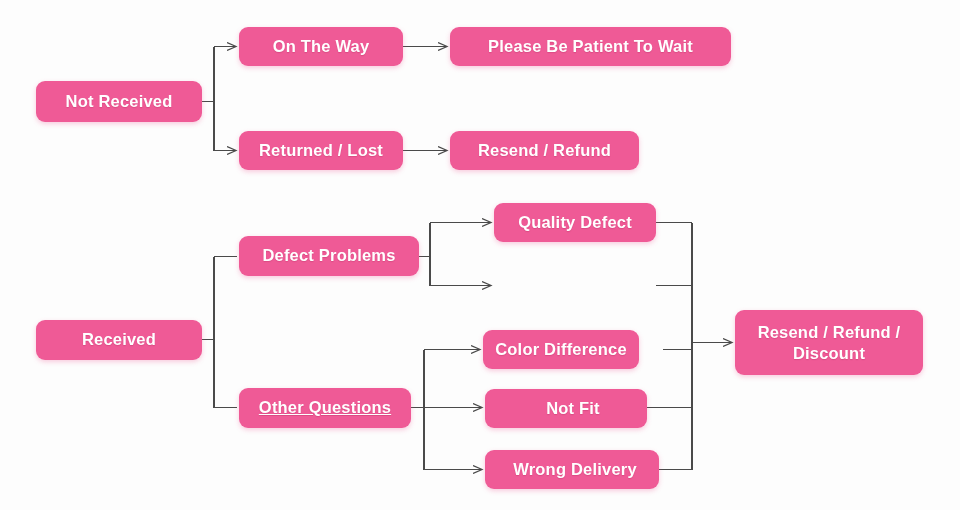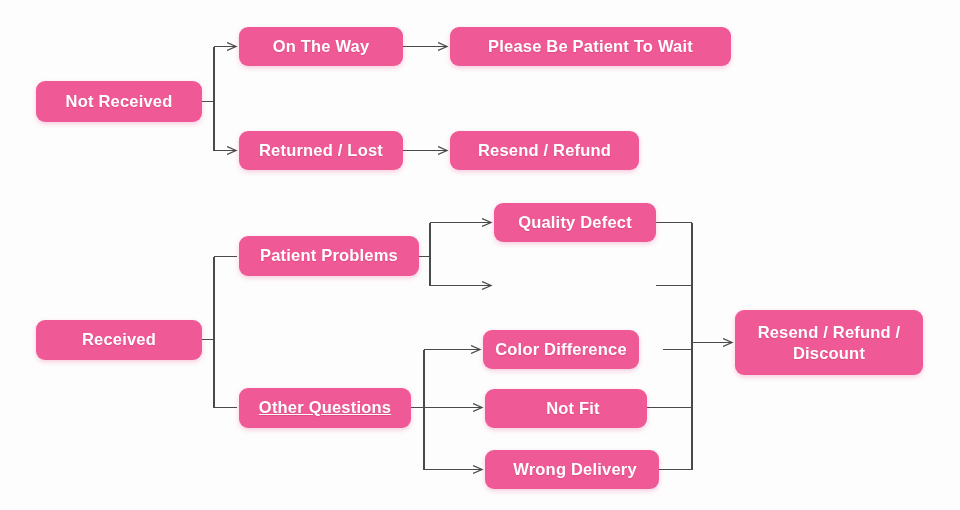--- a/index.html
+++ b/index.html
@@ -101,21 +101,21 @@
   <div class="node" style="left:239px; top:27px; width:164px; height:39px;">On The Way</div>
 
   <div class="node" style="left:450px; top:27px; width:281px; height:39px;">Please Be Patient To Wait</div>
 
   <div class="node" style="left:239px; top:131px; width:164px; height:39px;">Returned / Lost</div>
 
   <div class="node" style="left:450px; top:131px; width:189px; height:39px;">Resend / Refund</div>
 
   <div class="node" style="left:36px; top:320px; width:166px; height:40px;">Received</div>
 
-  <div class="node" style="left:239px; top:236px; width:180px; height:40px;">Patient Problems</div>
+  <div class="node" style="left:239px; top:236px; width:180px; height:40px;">Defect Problems</div>
 
   <div class="node" style="left:239px; top:388px; width:172px; height:40px;text-decoration:underline;">Other Questions</div>
 
   <div class="node" style="left:494px; top:203px; width:162px; height:39px;">Quality Defect</div>
 
 
   <div class="node" style="left:483px; top:330px; width:156px; height:39px;">Color Difference</div>
 
   <div class="node" style="left:485px; top:389px; width:162px; height:39px;padding-left:20px;">Not Fit</div>
 

